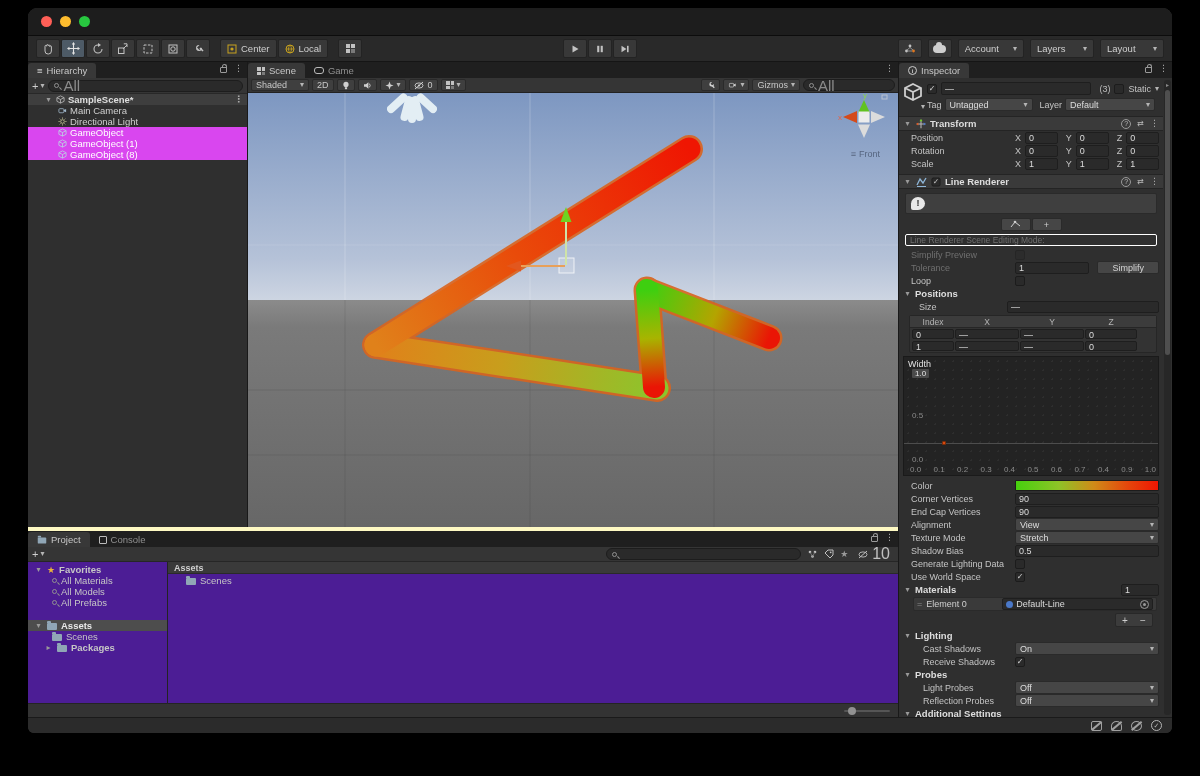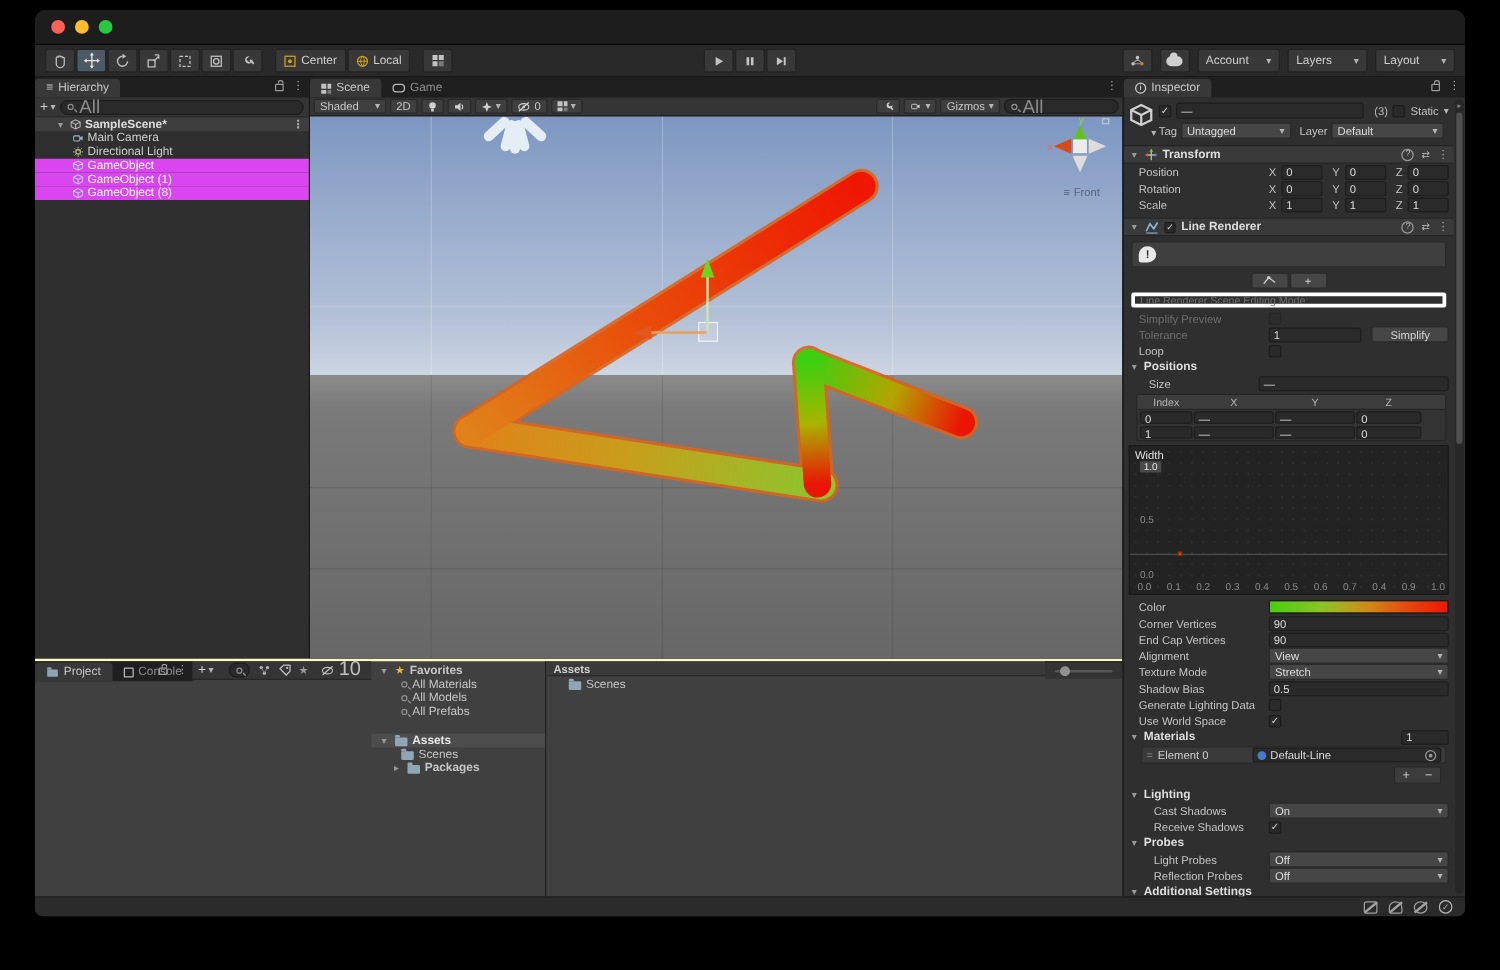--- a/index.html
+++ b/index.html
@@ -47,21 +47,21 @@
   .hrow.scene{background:#3e3e3e;padding-left:16px;font-weight:bold;color:#dedede}
   .hrow.sel{background:#d946ef;color:#fff}
   .tree-cube{flex:none}
   
   #scenewrap{width:650px;display:flex;flex-direction:column;background:#2f2f2f}
   #scenetools{height:15px;background:#353535;border-bottom:1px solid #222;display:flex;align-items:center;padding:0 3px;gap:3px;font-size:9px;color:#c8c8c8}
   .stool{height:12px;background:#3f3f3f;border:1px solid #2a2a2a;border-radius:2px;display:flex;align-items:center;padding:0 4px;gap:3px}
   #viewport{position:relative;width:650px;height:434px;overflow:hidden}
   #vp-overlay{position:absolute;right:18px;top:56px;font-size:9px;color:#56657f;display:flex;gap:3px;align-items:center}
   
-  #project{height:190px;background:#404040;border-top:2px solid #fef9c3;display:flex;flex-direction:row}
+  #project{height:190px;background:#4c1d95;border-top:4px solid #fef9c3;display:flex;flex-direction:column}
   #proj-tools{height:15px;background:#353535;border-bottom:1px solid #262626;display:flex;align-items:center;padding:0 4px;gap:6px}
   #proj-split{flex:1;display:flex;overflow:hidden}
   #proj-tree{width:140px;border-right:1px solid #232323;padding-top:2px}
   .prow{height:11px;display:flex;align-items:center;font-size:9.5px;color:#c6c6c6;gap:4px;padding-left:6px}
   .prow.ind{padding-left:24px}.prow.ind2{padding-left:16px}
   .prow.sel{background:#4d4d4d;color:#e8e8e8}
   .bold{font-weight:bold}
   .folder{width:10px;height:7px;background:#90a6b6;border-radius:1px;position:relative;flex:none;margin-top:1px}
   .folder::before{content:"";position:absolute;left:0;top:-2px;width:4px;height:2px;background:#90a6b6;border-radius:1px 1px 0 0}
   #proj-main{flex:1;display:flex;flex-direction:column}
@@ -81,21 +81,21 @@
   .cb{width:10px;height:10px;background:#2a2a2a;border:1px solid #1c1c1c;border-radius:2px;display:flex;align-items:center;justify-content:center;color:#d8d8d8;font-size:8px;line-height:1}
   .comp-hdr{height:15px;background:#3a3a3a;border-top:1px solid #242424;border-bottom:1px solid #242424;display:flex;align-items:center;gap:4px;padding:0 4px;font-size:9.5px;font-weight:bold;color:#dedede}
   .hdrctl{margin-left:auto;display:flex;gap:6px;align-items:center;color:#bbb;font-weight:normal}
   .helpc{width:10px;height:10px;border-radius:50%;border:1px solid #999;font-size:7px;display:flex;align-items:center;justify-content:center;color:#bbb}
   .preset{font-size:8px;color:#bbb}
   .fold{font-size:8px;color:#9a9a9a;width:9px;text-align:center;flex:none}
   .helpbox{margin:4px 6px;background:#3f3f3f;border:1px solid #2a2a2a;border-radius:2px;display:flex;align-items:center;gap:5px;padding:3px 5px;font-size:8px;color:#d5d5d5;line-height:1.25}
   .bang{width:14px;height:13px;background:#e8e8e8;border-radius:50% 50% 50% 2px;color:#2e2e2e;font-weight:bold;font-size:9px;display:flex;align-items:center;justify-content:center;flex:none}
   .editbtns{display:flex;justify-content:center;gap:1px;margin:3px 0}
   .ebtn{width:30px;height:13px;background:#464646;border:1px solid #2a2a2a;border-radius:2px;color:#cfcfcf;font-size:9px;display:flex;align-items:center;justify-content:center}
-  .modebar{margin:2px 6px;border:3px solid #ffffff;border-radius:2px;height:12px;font-size:8.5px;color:#6f6f6f;display:flex;align-items:center;padding:0 4px}
+  .modebar{margin:2px 6px;border:1px solid #ffffff;border-radius:2px;height:12px;font-size:8.5px;color:#6f6f6f;display:flex;align-items:center;padding:0 4px}
   .sbtn{background:#464646;border:1px solid #2a2a2a;border-radius:2px;color:#d5d5d5;font-size:9px;height:13px;display:flex;align-items:center;justify-content:center;padding:0 14px}
   
   .ptable{margin:2px 6px 2px 10px;border:1px solid #262626;background:#333;font-size:8.5px;border-radius:2px}
   .ptr{display:flex;align-items:center;height:12px;gap:1px;padding:0 2px}
   .ptr.hd{background:#3c3c3c;color:#b5b5b5;border-bottom:1px solid #262626}
   .ptc{text-align:center}
   .c-idx{width:42px}.c-x{width:64px}.c-y{width:64px}.c-z{width:52px}
   .ptr .fld{height:10px;line-height:10px}
   
   .curve{margin:3px 4px;background:#232323;border:1px solid #1a1a1a;position:relative;height:120px;font-size:8px;color:#8a8a8a;

